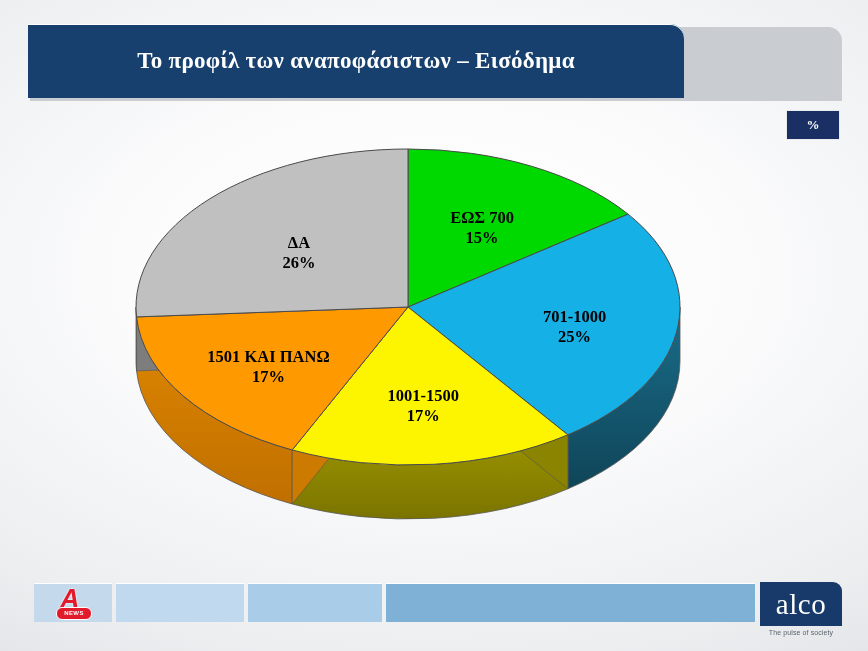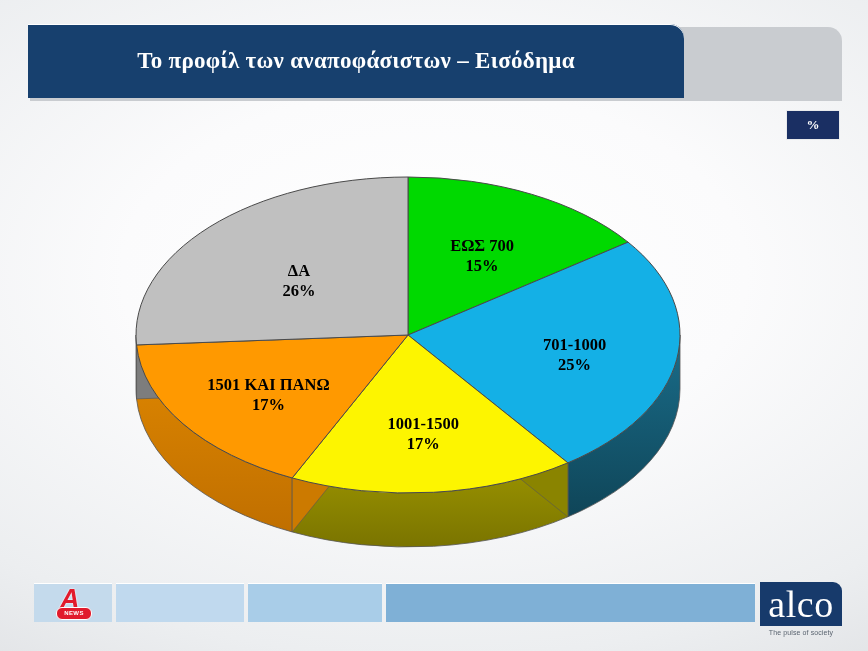--- a/index.html
+++ b/index.html
@@ -26,21 +26,21 @@
     text-align:center;line-height:1.1;
   }
   
   #pct-badge{
     position:absolute;left:786px;top:110px;width:52px;height:28px;
     background:#1a2f63;border:1px solid #e9eaec;
     display:flex;align-items:center;justify-content:center;
   }
   #pct-badge span{color:#fff;font-size:13px;font-weight:bold;}
   
-  #chart-area{position:absolute;left:0;top:160px;width:816px;height:400px;}
+  #chart-area{position:absolute;left:0;top:132px;width:816px;height:400px;}
   #pie-svg{display:block;margin:0 auto;}
   .slice-label{
     font-family:"Liberation Serif",serif;font-weight:bold;font-size:16.5px;
     fill:#000;text-anchor:middle;
   }
   
   #footer{position:absolute;left:0;top:583px;width:868px;height:68px;}
   .fbar{position:absolute;top:0;height:38px;border-top:1px solid #ffffff;}
   #fbar-1{left:34px;width:78px;background:#c4daec;}
   #fbar-2{left:116px;width:128px;background:#c0d9ee;}
@@ -60,21 +60,21 @@
     color:#ffffff;font-family:"Liberation Sans",sans-serif;font-weight:bold;
     font-size:6px;line-height:11px;text-align:center;letter-spacing:.4px;
   }
   
   #alco-box{
     position:absolute;left:760px;top:-1px;width:82px;height:44px;
     background:#173a6b;border-radius:0 9px 0 0;
     display:flex;align-items:center;justify-content:center;
   }
   #alco-word{
-    color:#ffffff;font-family:"Liberation Serif",serif;font-size:38px;
+    color:#ffffff;font-family:"Liberation Serif",serif;font-size:29px;
     line-height:29px;letter-spacing:.5px;
   }
   #alco-tag{
     position:absolute;left:760px;top:46px;width:82px;
     text-align:center;color:#5a6470;
     font-family:"Liberation Sans",sans-serif;font-size:7px;letter-spacing:.1px;
   }
 </style>
 </head>
 <body>

